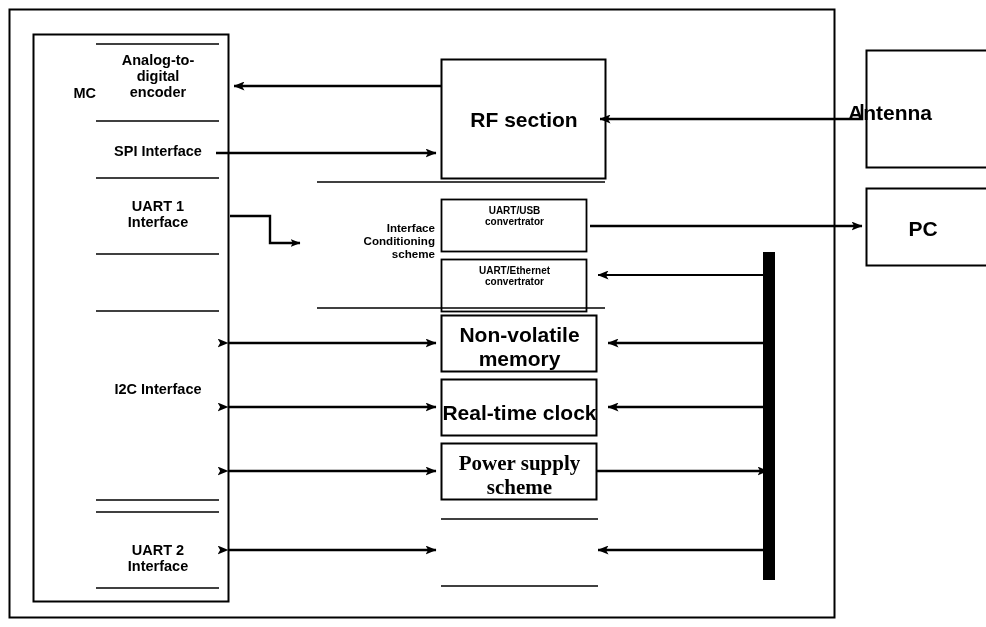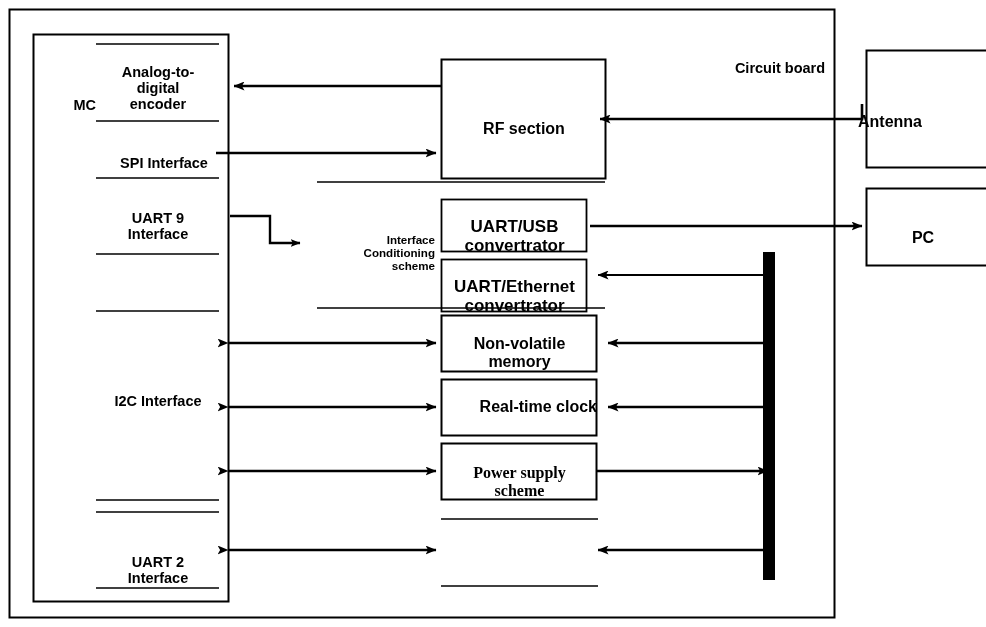--- a/index.html
+++ b/index.html
@@ -14,26 +14,25 @@
   svg#wires{position:absolute;left:0;top:0;width:986px;height:627px;}
   .lbl{
     position:absolute;
     color:#000;
     font-family:"Liberation Sans", sans-serif;
     font-weight:bold;
     text-align:center;
     line-height:1.12;
     white-space:pre-line;
     user-select:none;
-    margin-top:12px;
   }
   .lbl.left{text-align:right;}
-  .t16{font-size:16px;}
+  .t16{font-size:21px;}
   .t15{font-size:14.5px;}
-  .t13{font-size:17px;}
+  .t13{font-size:10px;}
   .t12{font-size:11.6px;}
 </style>
 </head>
 <body>
 
 <div id="stage">
 
   <svg id="wires" viewBox="0 0 986 627" xmlns="http://www.w3.org/2000/svg">
     <defs>
       <marker id="ah" markerWidth="11" markerHeight="9" refX="10.5" refY="4.5" orient="auto" markerUnits="userSpaceOnUse">
@@ -108,23 +107,23 @@
 
     <line x1="763" y1="550" x2="598" y2="550" stroke="#000" stroke-width="2.4" marker-end="url(#ah)"></line>
   </svg>
 
   <div class="lbl left t15" style="left:38px;top:85px;width:58px;">MC</div>
 
   <div class="lbl t15" style="left:96px;top:52px;width:124px;">Analog-to-
 digital
 encoder</div>
 
-  <div class="lbl t15" style="left:96px;top:143px;width:136px;">SPI Interface</div>
+  <div class="lbl t15" style="left:90px;top:143px;width:136px;">SPI Interface</div>
 
-  <div class="lbl t15" style="left:96px;top:198px;width:124px;">UART 9
+  <div class="lbl t15" style="left:96px;top:198px;width:124px;">UART 1
 Interface</div>
 
   <div class="lbl t15" style="left:90px;top:381px;width:136px;">I2C Interface</div>
 
   <div class="lbl t15" style="left:96px;top:542px;width:124px;">UART 2
 Interface</div>
 
   <div class="lbl t16" style="left:442px;top:108px;width:164px;">RF section</div>
 
   <div class="lbl left t12" style="left:317px;top:221px;width:118px;">Interface
@@ -133,25 +132,24 @@
 
   <div class="lbl t13" style="left:442px;top:205px;width:145px;">UART/USB
 convertrator</div>
 
   <div class="lbl t13" style="left:442px;top:265px;width:145px;">UART/Ethernet
 convertrator</div>
 
   <div class="lbl t16" style="left:442px;top:323px;width:155px;">Non-volatile
 memory</div>
 
-  <div class="lbl t16" style="left:442px;top:386px;width:155px;text-align:right;">Real-time clock</div>
+  <div class="lbl t16" style="left:442px;top:401px;width:155px;">Real-time clock</div>
 
   <div class="lbl t16" style="left:442px;top:452px;width:155px;font-family:Liberation Serif, serif;">Power supply
 scheme</div>
 
 
-  <div class="lbl t15" style="left:700px;top:48px;width:160px;">Circuit board</div>
 
   <div class="lbl t16" style="left:834px;top:101px;width:112px;">Antenna</div>
 
   <div class="lbl t16" style="left:867px;top:217px;width:112px;">PC</div>
 
 </div>
 
 </body></html>

